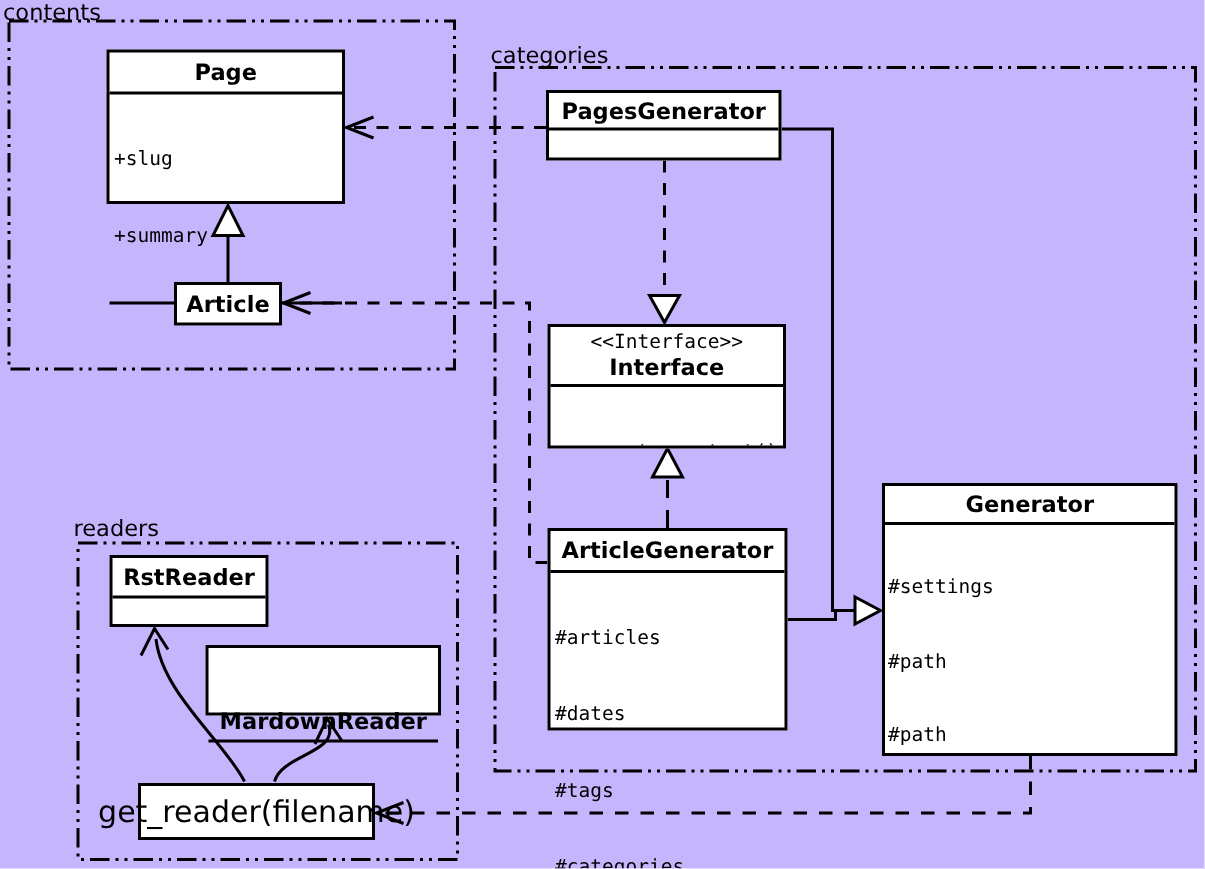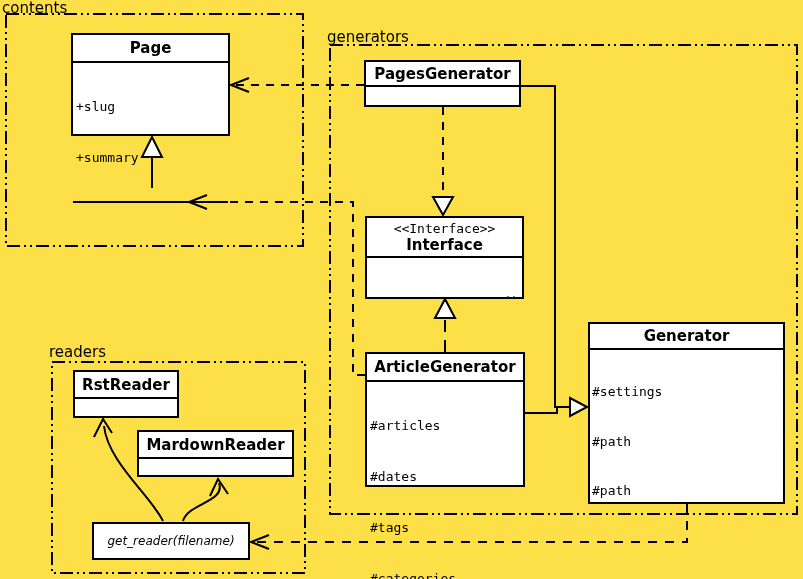--- a/index.html
+++ b/index.html
@@ -1,50 +1,50 @@
 <!DOCTYPE html>
 <html><head>
 <meta charset="utf-8">
 <style>
   html,body{margin:0;padding:0;background:#ffffff;}
-  #canvas{position:relative;width:803px;height:579px;background:#fde047;overflow:hidden;
+  #canvas{position:relative;width:803px;height:579px;background:#c4b5fd;overflow:hidden;
           font-family:"DejaVu Sans",sans-serif;color:#000;}
   #connectors{position:absolute;left:0;top:0;width:803px;height:579px;}
 
   .pkg-label{position:absolute;font-size:15px;line-height:15px;color:#000;}
 
   .uml-class{position:absolute;background:#fff;border:2px solid #000;box-sizing:border-box;
              display:flex;flex-direction:column;}
   .cls-title{font-weight:bold;font-size:15px;display:flex;flex-direction:column;
              align-items:center;justify-content:center;flex:0 0 auto;}
   .stereotype{font-family:"DejaVu Sans Mono",monospace;font-size:13px;font-weight:normal;line-height:15px;}
   .cls-sec{border-top:2px solid #000;font-family:"DejaVu Sans Mono",monospace;font-size:13px;
            line-height:17px;padding:1px 3px;flex:0 0 auto;white-space:pre;overflow:hidden;}
   .cls-sec.grow{flex:1 1 auto;}
   .fn-box{position:absolute;background:#fff;border:2px solid #000;box-sizing:border-box;
-          display:flex;align-items:center;justify-content:center;font-size:12px;font-style:italic;}
+          display:flex;align-items:center;justify-content:center;font-size:20px;}
 
   
   #cls-page{left:71px;top:33px;width:159px;height:103px;}
   #cls-page .cls-title{height:26px;}
   #cls-article{left:116px;top:188px;width:72px;height:29px;}
   #cls-article .cls-title{flex:1;}
   #cls-pagesgen{left:364px;top:60px;width:157px;height:47px;}
   #cls-pagesgen .cls-title{height:23px;}
   #cls-igen{left:365px;top:216px;width:159px;height:83px;}
   #cls-igen .cls-title{height:38px;}
   #cls-articlegen{left:365px;top:352px;width:160px;height:135px;}
   #cls-articlegen .cls-title{height:26px;}
   #cls-generator{left:588px;top:322px;width:197px;height:182px;}
   #cls-generator .cls-title{height:24px;}
   #cls-generator .cls-sec{line-height:16.5px;padding:1px 2px;}
   #cls-rstreader{left:73px;top:370px;width:106px;height:48px;}
   #cls-rstreader .cls-title{height:25px;}
   #cls-mardownreader{left:137px;top:430px;width:157px;height:47px;}
-  #cls-mardownreader .cls-title{height:25px;}
+  #cls-mardownreader .cls-title{height:25px;margin-top:36px;}
   #box-getreader{left:92px;top:522px;width:158px;height:38px;}
 
   #lbl-contents{left:2px;top:1px;}
   #lbl-generators{left:327px;top:30px;}
   #lbl-readers{left:49px;top:345px;}
 </style>
 </head>
 <body>
 
 <div id="canvas">
@@ -96,34 +96,37 @@
       <path d="M94,437 L103,419 L112,433" fill="none" stroke="#000" stroke-width="2"></path>
     </g>
 
     <g>
       <path d="M183,521 C188,503 226,502 219,483" fill="none" stroke="#000" stroke-width="2"></path>
       <path d="M210,496 L218,479 L228,494" fill="none" stroke="#000" stroke-width="2"></path>
     </g>
   </svg>
 
   <div class="pkg-label" id="lbl-contents">contents</div>
-  <div class="pkg-label" id="lbl-generators">generators</div>
+  <div class="pkg-label" id="lbl-generators">categories</div>
   <div class="pkg-label" id="lbl-readers">readers</div>
 
   <div class="uml-class" id="cls-page">
     <div class="cls-title">Page</div>
     <div class="cls-sec">
       <div>+slug</div>
       <div>+summary</div>
     </div>
     <div class="cls-sec grow">
       
     </div>
   </div>
 
+  <div class="uml-class" id="cls-article">
+    <div class="cls-title">Article</div>
+  </div>
 
   <div class="uml-class" id="cls-pagesgen">
     <div class="cls-title">PagesGenerator</div>
     <div class="cls-sec grow">
       
     </div>
   </div>
 
   <div class="uml-class" id="cls-igen">
     <div class="cls-title">

